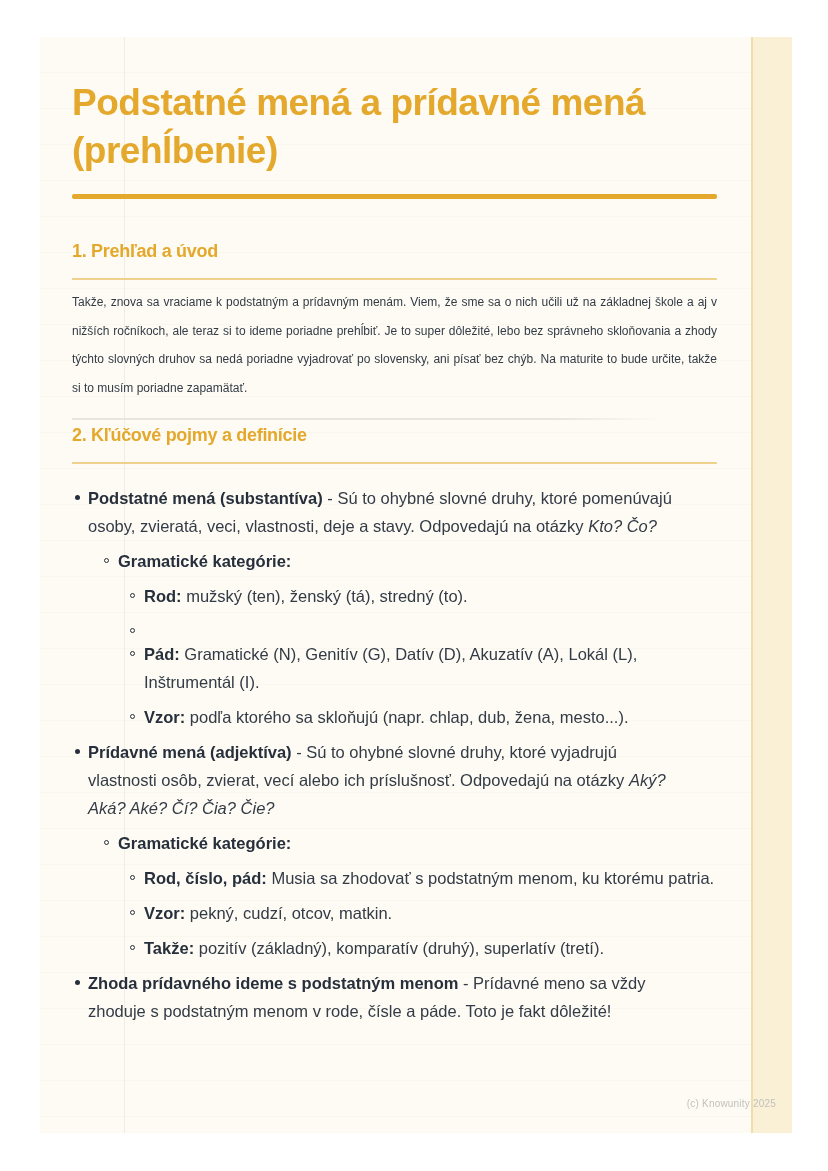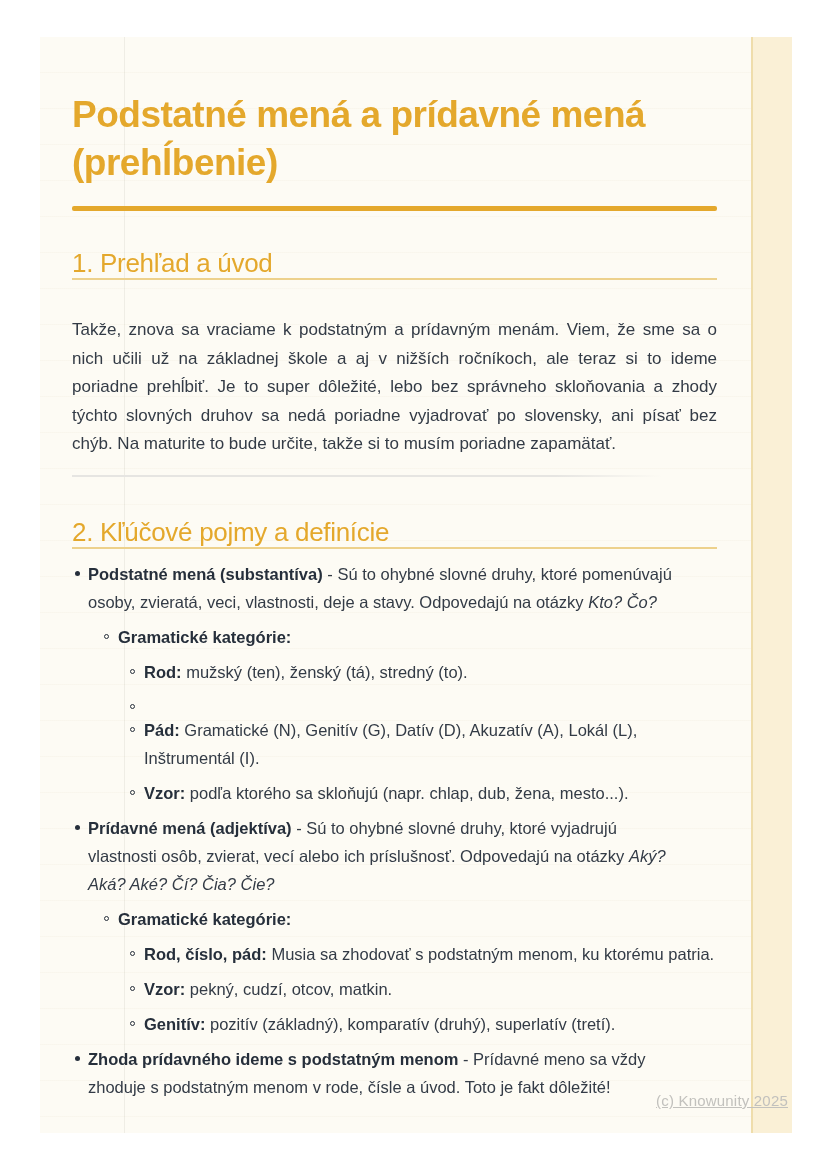--- a/index.html
+++ b/index.html
@@ -44,58 +44,59 @@
     width:41px;
     background:var(--stripe);
     border-left:2px solid var(--stripe-edge);
   }
   .content{
     position:absolute;
     left:32px; top:0;
     width:645px;
   }
   h1.doc-title{
-    margin-top:54px;
+    margin-top:42px;
     font-size:37px;
     line-height:48px;
     font-weight:700;
     letter-spacing:-0.5px;
     color:var(--accent);
   }
   .title-rule{
     margin-top:19px;
     width:645px;
     height:5px;
     border-radius:2px;
     background:var(--accent);
   }
   h2.section-heading{
-    font-size:26px;
+    font-size:18px;
     line-height:30px;
-    font-weight:400;
+    font-weight:700;
     letter-spacing:-0.3px;
     color:var(--accent);
     border-bottom:2px solid var(--accent-light);
+    padding-bottom:12px;
   }
   h2.first{ margin-top:37px; }
-  h2.second{ margin-top:40px; }
+  h2.second{ }
   p.intro{
-    margin-top:36px;
-    font-size:17px;
+    margin-top:8px;
+    font-size:12px;
     line-height:28.5px;
     text-align:justify;
     color:var(--text);
   }
   .soft-divider{
     margin-top:16px;
     width:590px;
     height:2px;
     background:linear-gradient(to right, var(--divider) 0%, var(--divider) 82%, rgba(230,229,226,0) 100%);
   }
-  .list{ margin-top:11px; }
+  .list{ margin-top:20px; }
   .li{
     display:flex;
     align-items:flex-start;
     margin-bottom:7px;
     font-size:16.5px;
     line-height:28px;
   }
   .li .li-text{ max-width:600px; }
   .lvl1{ padding-left:3px; }
   .lvl2{ padding-left:32px; }
@@ -110,26 +111,25 @@
     width:5px; height:5px; border-radius:50%;
     border:1.5px solid var(--text-bold);
     background:transparent;
     margin-right:9px;
   }
   .seg-bold{ font-weight:700; color:var(--text-bold); }
   .seg-normal{ font-weight:400; color:var(--text); }
   .seg-italic{ font-style:italic; color:var(--text); }
   .watermark{
     position:absolute;
-    right:4px; bottom:24px;
-    font-size:15px;
+    right:16px; bottom:24px;
+    font-size:10px;
     color:var(--watermark);
     z-index:5;
     letter-spacing:0.2px;
-    text-decoration:underline;
   }
 </style>
 </head>
 <body>
 
 <div class="paper">
   <div class="margin-vline"></div>
   <div class="margin-stripe"></div>
 
   <div class="content">
@@ -177,23 +177,23 @@
         <div class="li lvl3">
           <span class="marker ring"></span>
           <span class="li-text"><span class="seg-bold">Rod, číslo, pád:</span><span class="seg-normal"> Musia sa zhodovať s podstatným menom, ku ktorému patria.</span></span>
         </div>
         <div class="li lvl3">
           <span class="marker ring"></span>
           <span class="li-text"><span class="seg-bold">Vzor:</span><span class="seg-normal"> pekný, cudzí, otcov, matkin.</span></span>
         </div>
         <div class="li lvl3">
           <span class="marker ring"></span>
-          <span class="li-text"><span class="seg-bold">Genitív:</span><span class="seg-normal"> pozitív (základný), komparatív (druhý), superlatív (tretí).</span></span>
+          <span class="li-text"><span class="seg-bold">Takže:</span><span class="seg-normal"> pozitív (základný), komparatív (druhý), superlatív (tretí).</span></span>
         </div>
         <div class="li lvl1">
           <span class="marker disc"></span>
-          <span class="li-text"><span class="seg-bold">Zhoda prídavného ideme s podstatným menom</span><span class="seg-normal"> - Prídavné meno sa vždy zhoduje s podstatným menom v rode, čísle a úvod. Toto je fakt dôležité!</span></span>
+          <span class="li-text"><span class="seg-bold">Zhoda prídavného ideme s podstatným menom</span><span class="seg-normal"> - Prídavné meno sa vždy zhoduje s podstatným menom v rode, čísle a páde. Toto je fakt dôležité!</span></span>
         </div>
       </div>
   </div>
 
   <div class="watermark">(c) Knowunity 2025</div>
 </div>
 
 </body></html>

